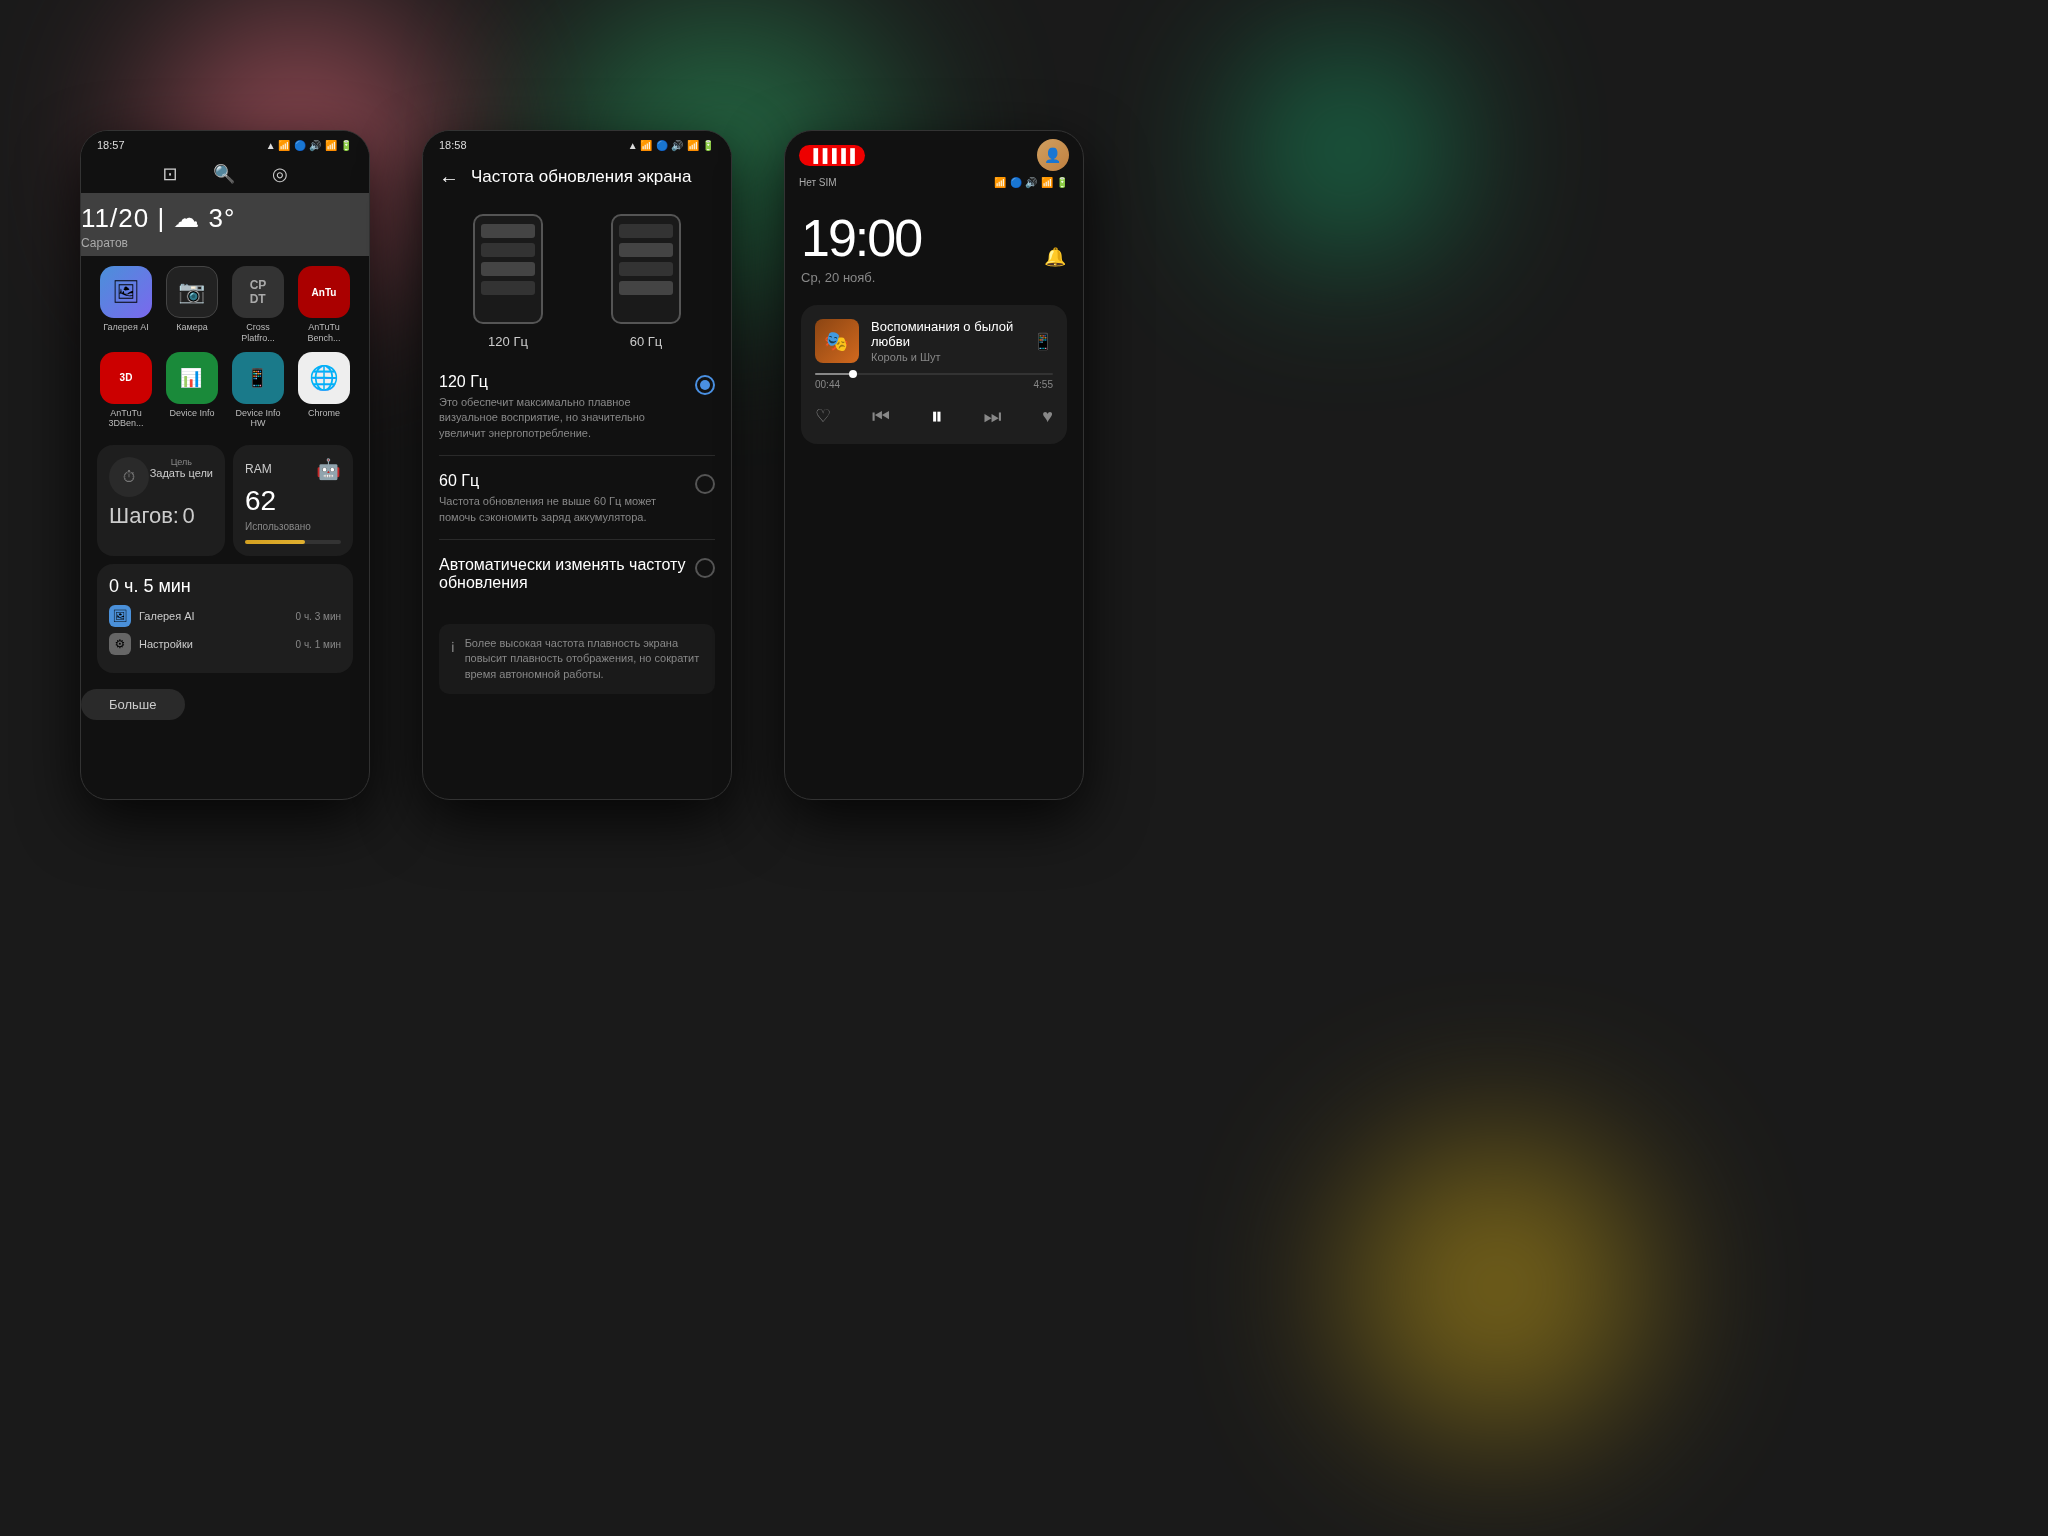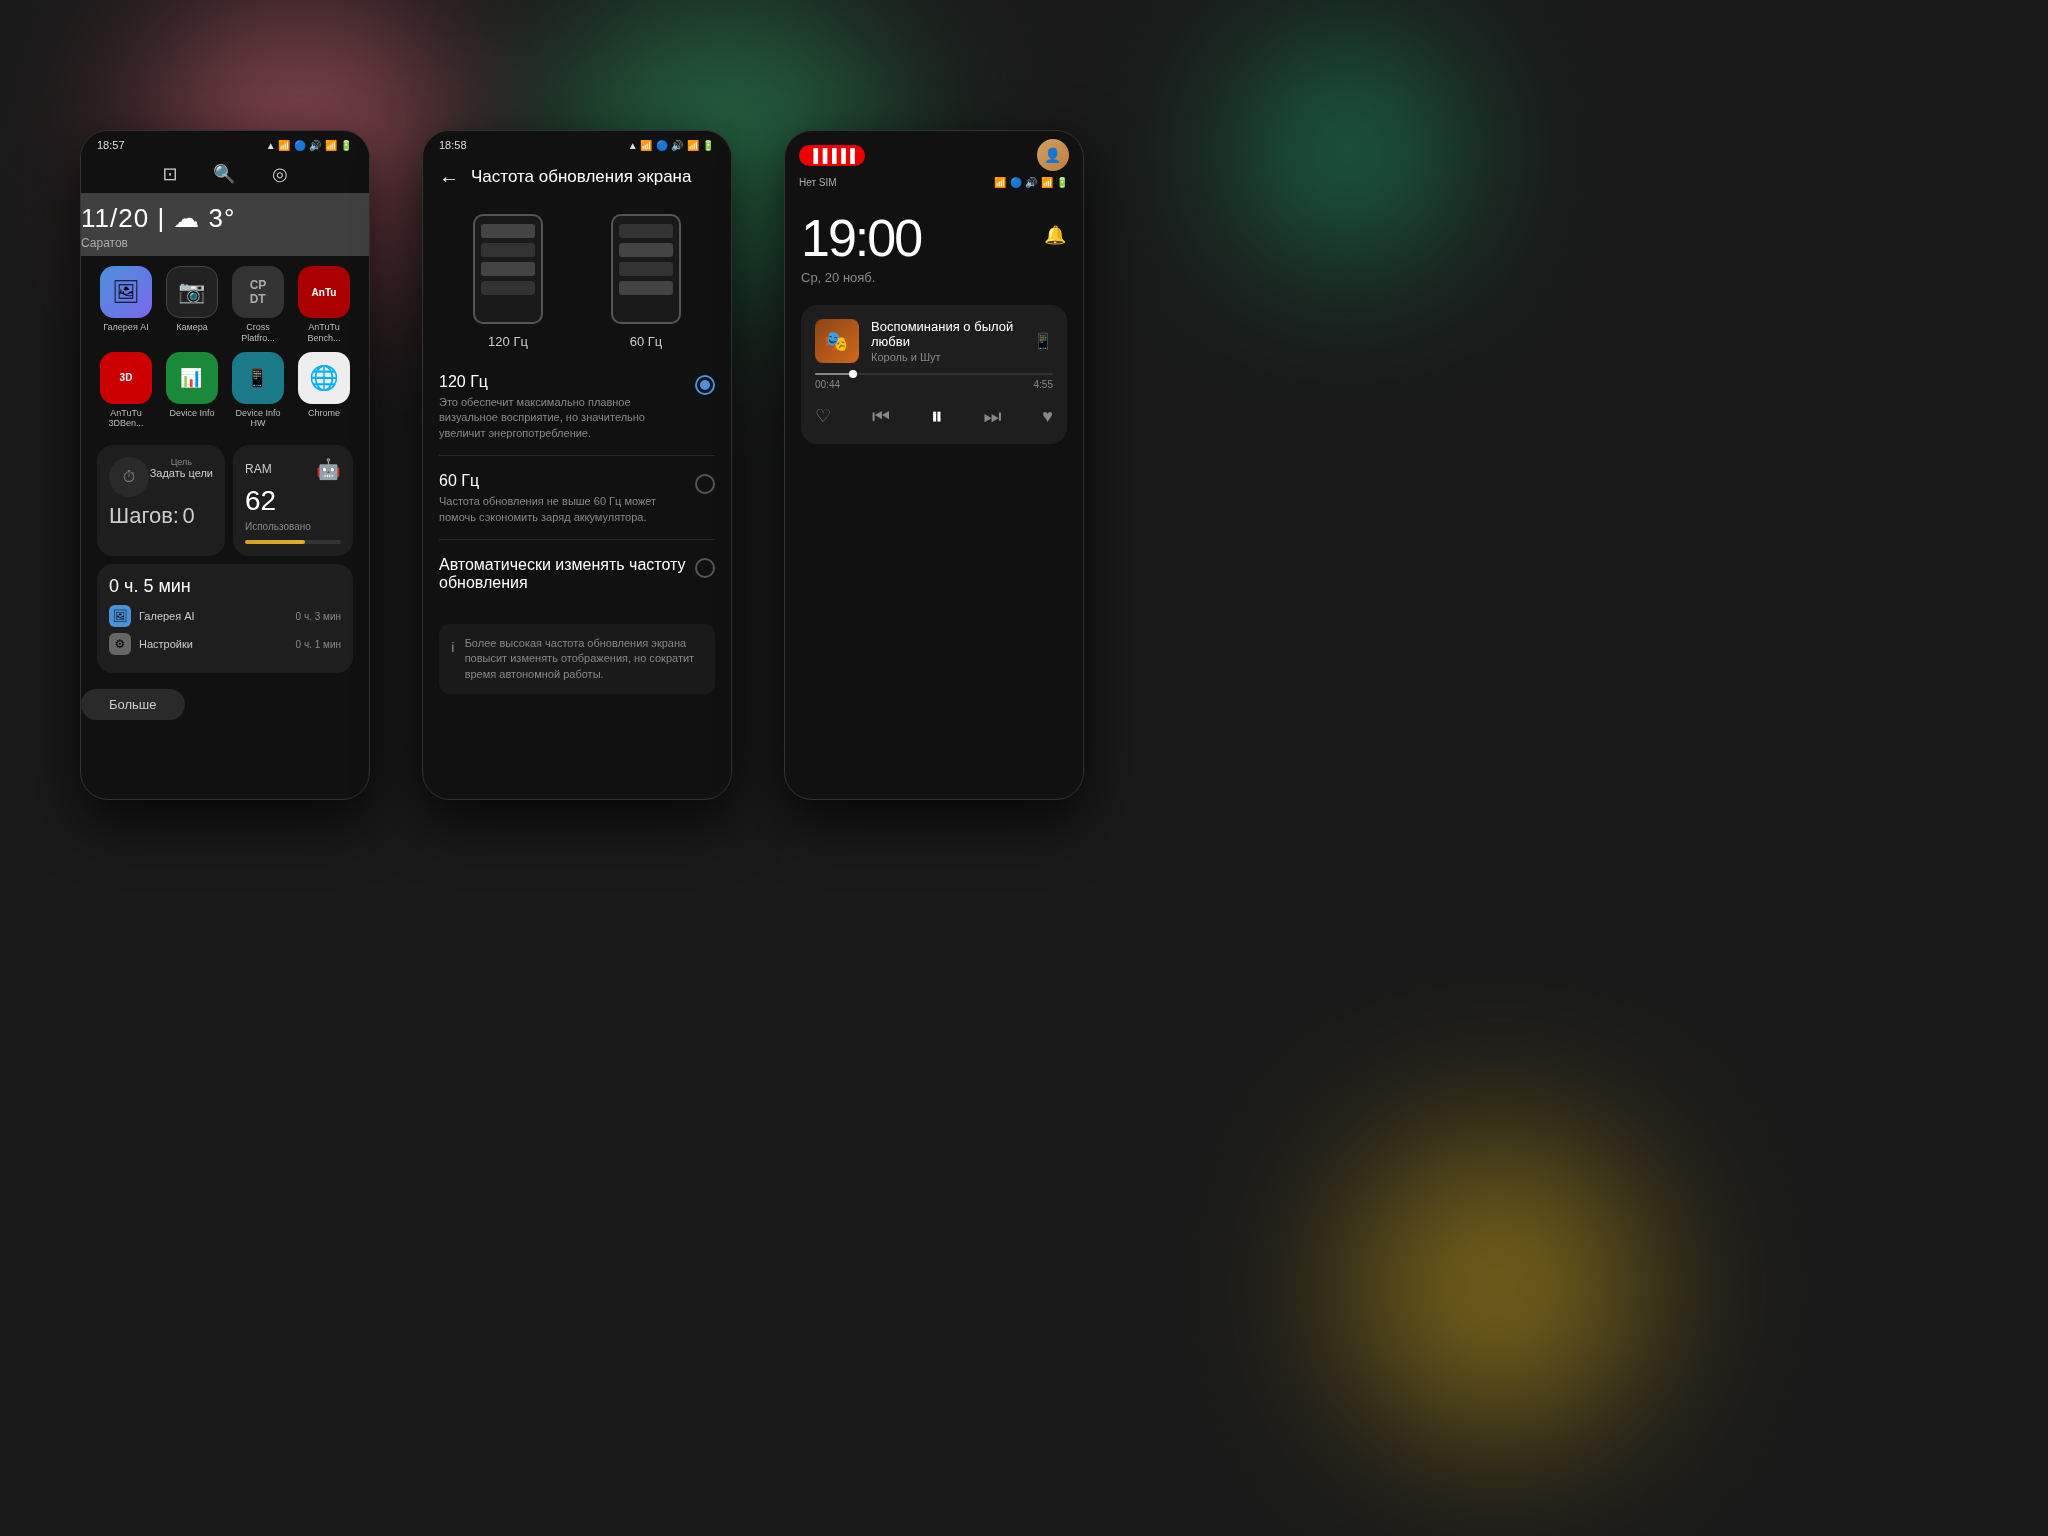--- a/index.html
+++ b/index.html
@@ -446,21 +446,21 @@
       color: #aaa;
     }
 
     .phone3-content {
       padding: 16px 16px;
     }
 
     .clock-display {
       display: flex;
       justify-content: space-between;
-      align-items: flex-start;
+      align-items: flex-end;
       margin-bottom: 2px;
     }
     .clock-time {
       font-size: 52px;
       font-weight: 200;
       color: #fff;
       letter-spacing: -2px;
     }
     .bell-icon { color: #888; font-size: 18px; margin-top: 16px; }
     .clock-date {
@@ -729,21 +729,21 @@
         <div class="option-row">
           <div>
             <div class="option-title">Автоматически изменять частоту обновления</div>
           </div>
           <div class="radio-btn"></div>
         </div>
       </div>
 
       <div class="info-note">
         <span class="info-icon">ℹ</span>
-        <span class="info-text">Более высокая частота обновления экрана повысит изменять отображения, но сократит время автономной работы.</span>
+        <span class="info-text">Более высокая частота плавность экрана повысит плавность отображения, но сократит время автономной работы.</span>
       </div>
 
     </div>
   </div>
 
   <div class="phone phone3">
 
     <div class="top-bar">
       <div class="waveform-btn">
         <span class="waveform-icon">▐▐▐▐▐</span>

